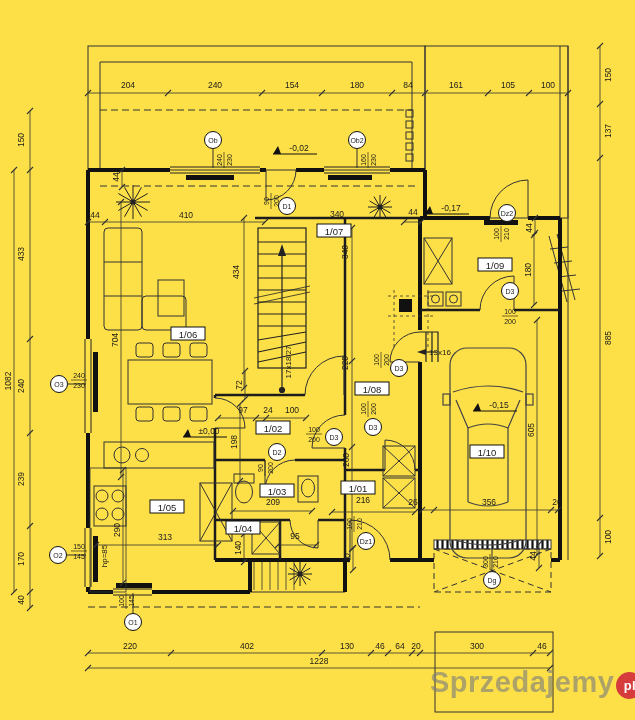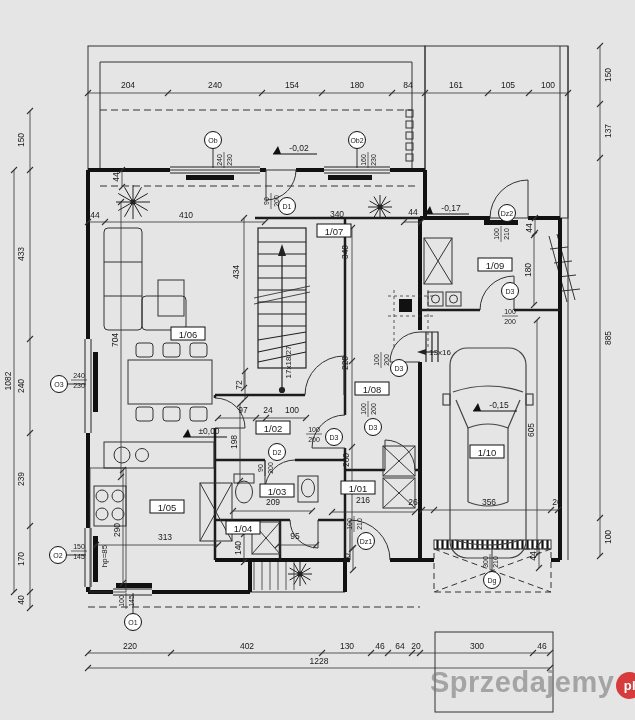--- a/index.html
+++ b/index.html
@@ -1,17 +1,17 @@
 <!DOCTYPE html>
 <html><head>
 <meta charset="utf-8">
 <style>
   html,body{margin:0;padding:0;background:#fff;}
   body{font-family:"Liberation Sans",sans-serif;}
-  #stage{position:relative;width:635px;height:720px;background:#e5e5e5;overflow:hidden;}
+  #stage{position:relative;width:635px;height:720px;background:#fde047;overflow:hidden;}
   svg text{font-family:"Liberation Sans",sans-serif;fill:#1a1a1a;}
   .wm{position:absolute;left:430px;top:666px;font-size:29px;font-weight:700;
       color:rgba(125,125,125,.62);letter-spacing:.5px;white-space:nowrap;}
   .wm-dot{display:inline-block;width:27px;height:27px;background:#d63c3c;border-radius:50%;
       color:#fff;font-size:13px;font-weight:700;text-align:center;line-height:27px;
       vertical-align:2px;margin-left:2px;}
 </style>
 </head>
 <body>
 

